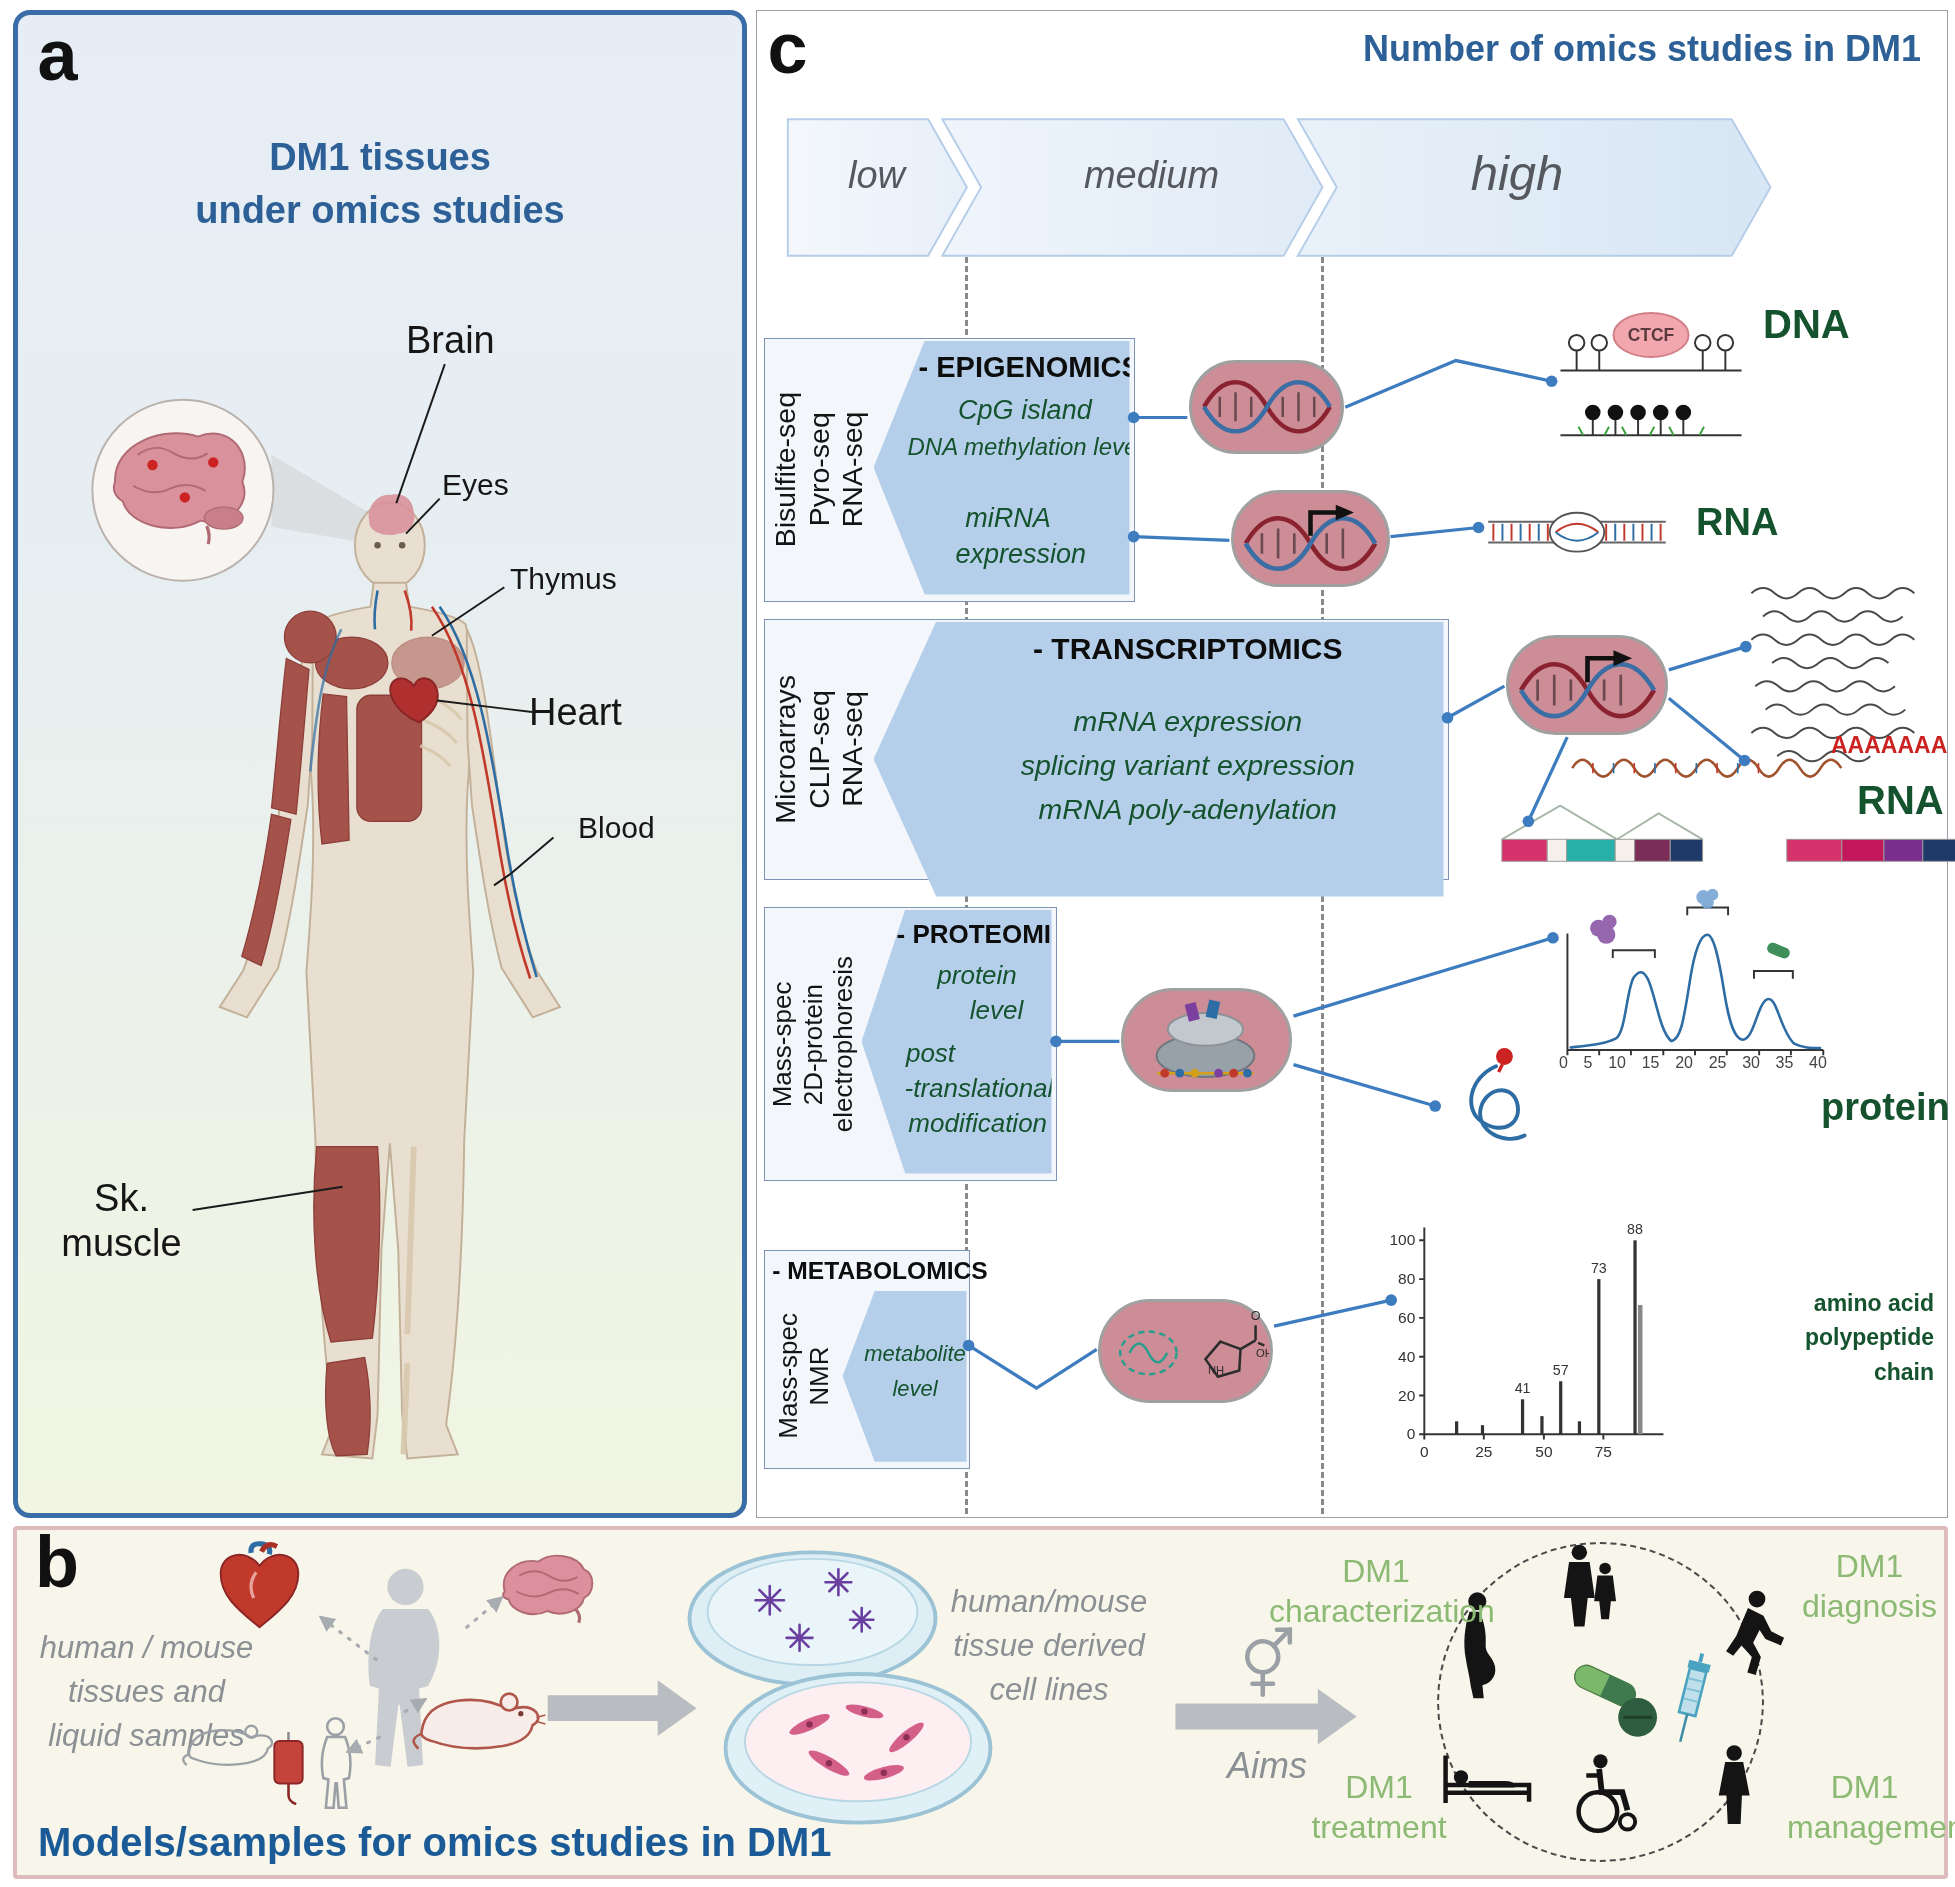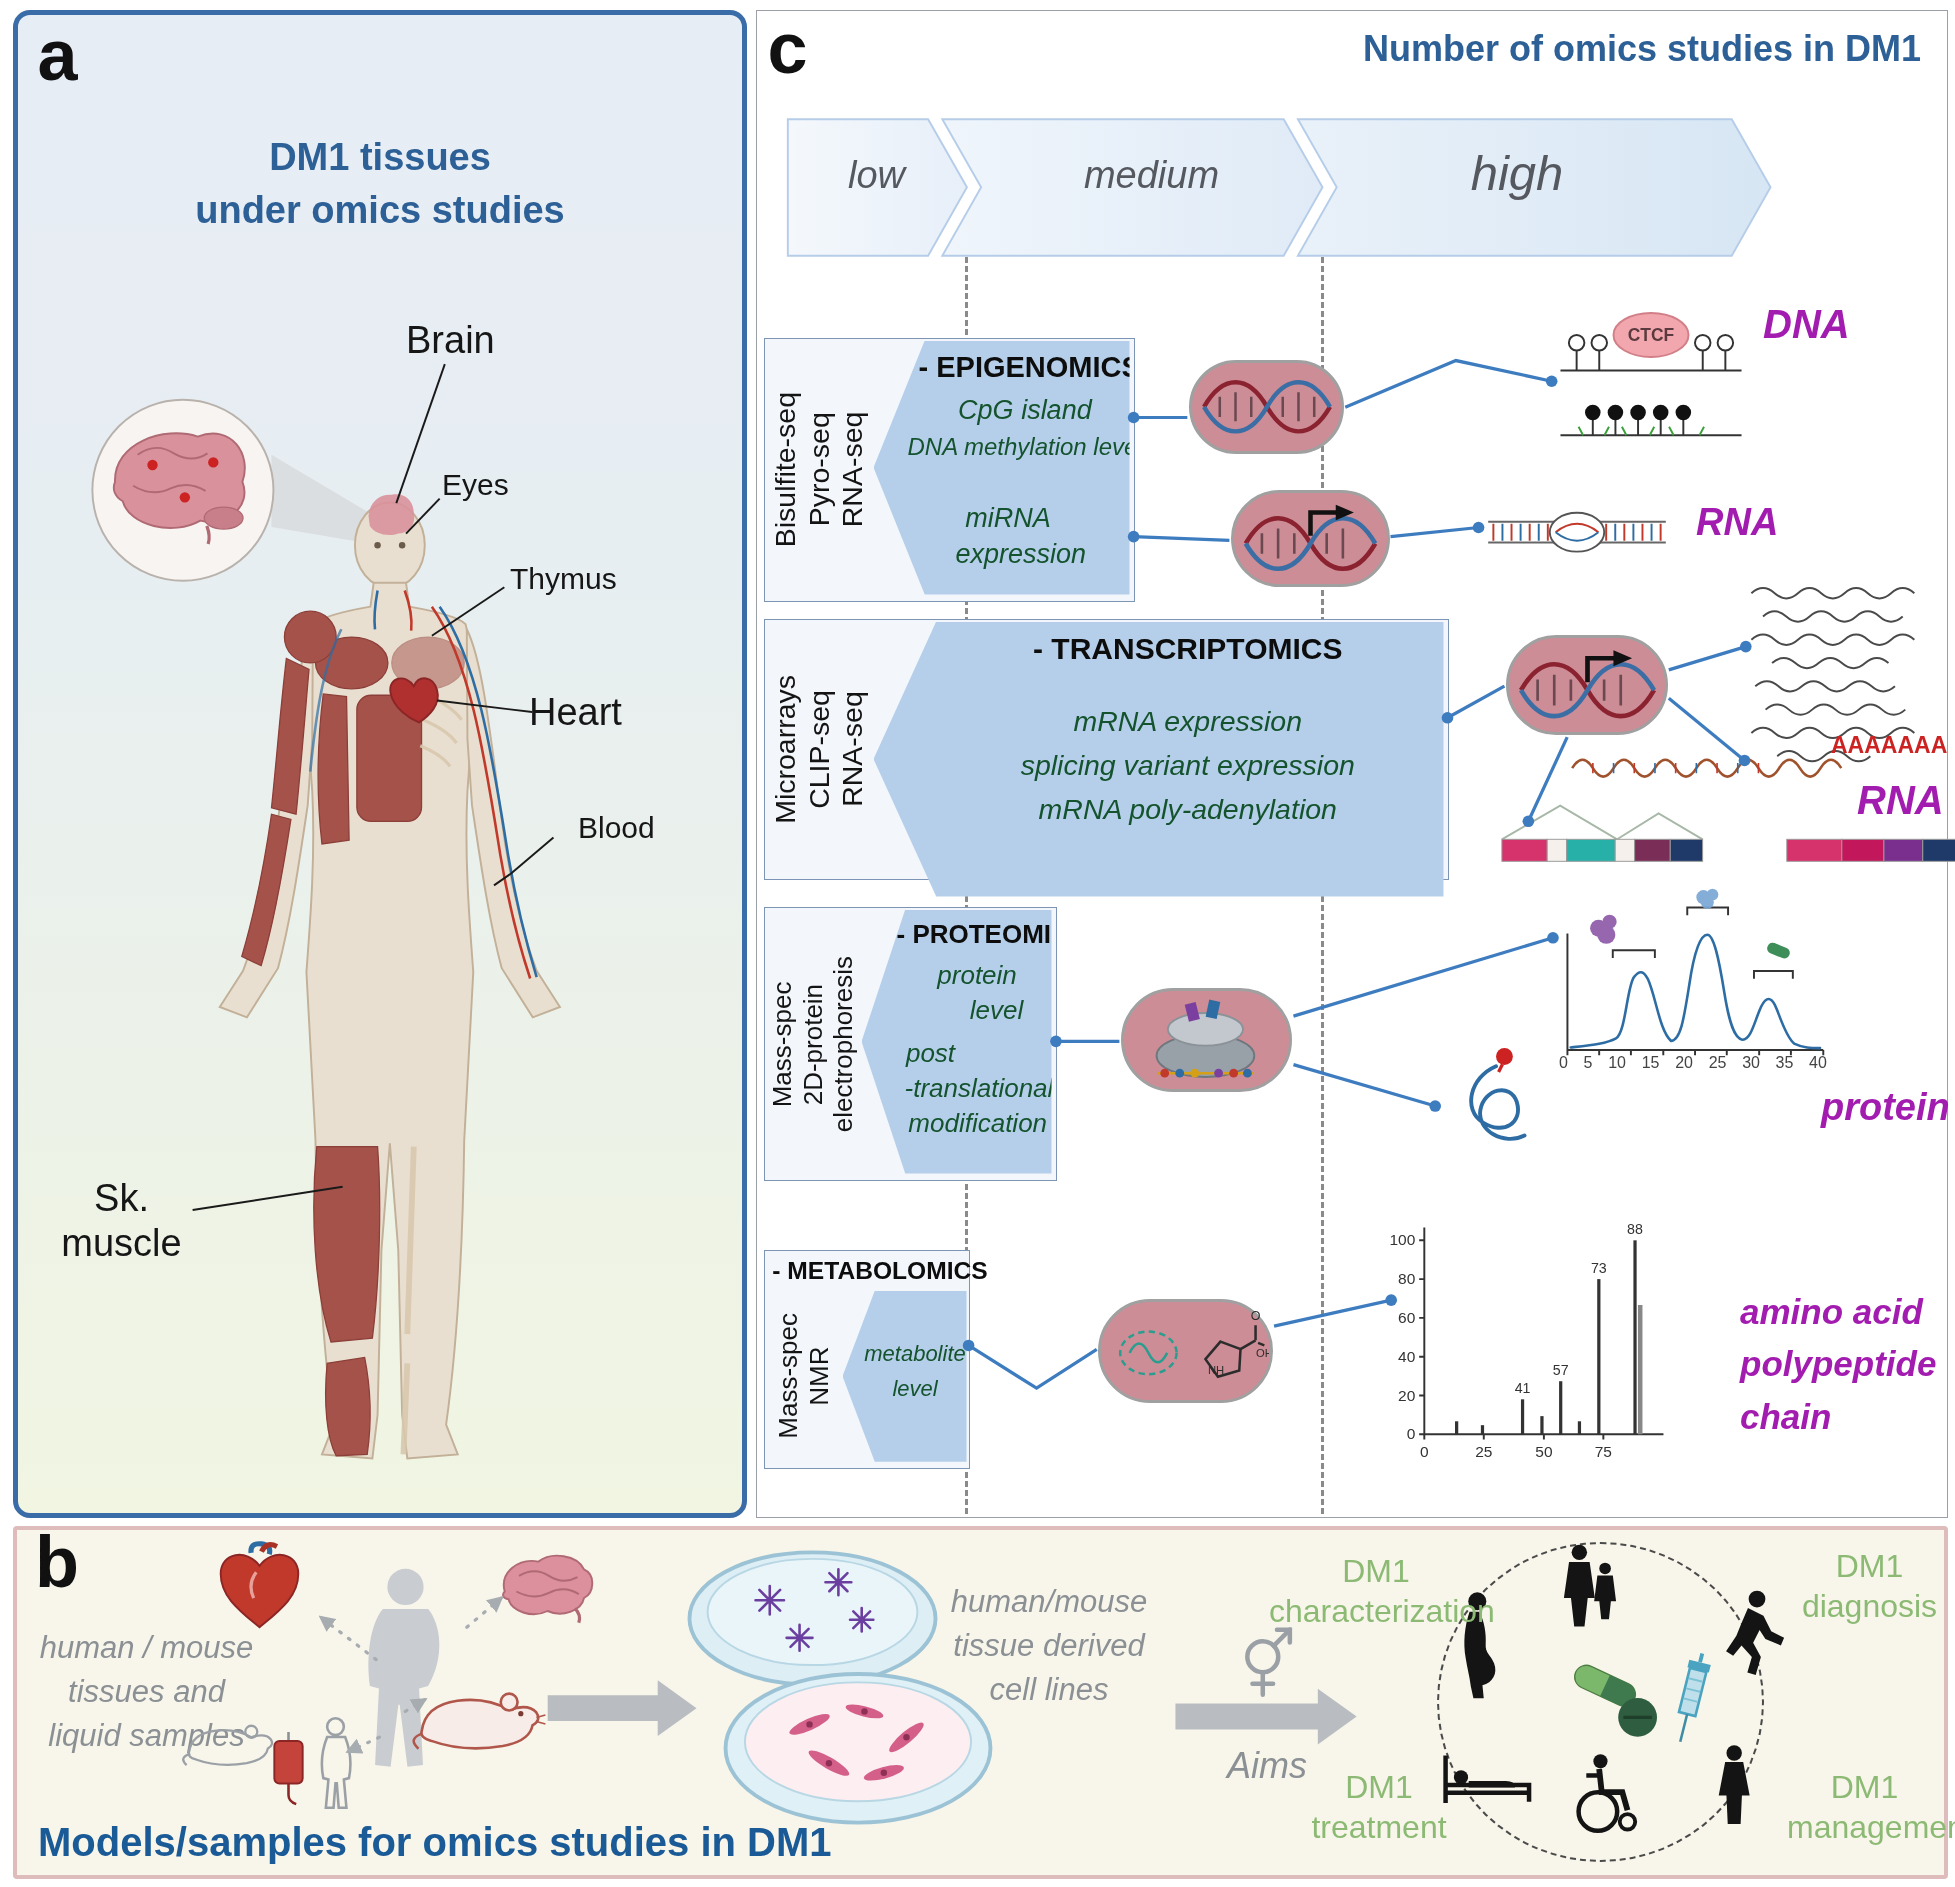--- a/index.html
+++ b/index.html
@@ -10,21 +10,21 @@
   .plabel-letter{position:absolute;font-size:72px;font-weight:bold;color:#111;line-height:1;}
   .pa-label{position:absolute;color:#161616;z-index:6;}
   .orow{position:absolute;background:#f3f7fc;border:1.9px solid #7d95b5;z-index:2;}
   .methods{position:absolute;top:0;bottom:0;left:0;display:flex;align-items:center;justify-content:center;}
   .vtext{writing-mode:vertical-rl;transform:rotate(180deg);text-align:center;color:#141414;line-height:1.18;}
   .vtext span{display:block;}
   .barrow{position:absolute;background:#b5cfea;}
   .bhead{position:absolute;font-weight:bold;font-size:30px;color:#0d0d0d;text-align:center;white-space:nowrap;}
   .bline{position:absolute;font-style:italic;font-size:27px;color:#14532d;text-align:center;white-space:nowrap;}
   .capsule{position:absolute;background:#cd8d96;border:3.2px solid #a0a0a0;border-radius:52px;z-index:4;display:flex;align-items:center;justify-content:center;box-sizing:border-box;}
-  .redlab{position:absolute;color:#a21caf;font-weight:bold;font-style:italic;z-index:5;white-space:nowrap;}
+  .redlab{position:absolute;color:#14532d;font-weight:bold;z-index:5;white-space:nowrap;}
   .greenlab{position:absolute;color:#8cba74;font-size:32px;text-align:center;line-height:1.25;z-index:5;}
   .grayit{position:absolute;color:#8b9095;font-style:italic;text-align:center;line-height:1.42;}
   .scalelab{position:absolute;font-style:italic;color:#55595f;text-align:center;}
   .dash{position:absolute;width:0;border-left:3.2px dashed #8a8a8a;top:246px;height:1257px;z-index:1;}
   .illus{position:absolute;z-index:2;}
   .ticksrow{position:absolute;display:flex;justify-content:space-between;color:#444;font-size:16px;z-index:5;}
 </style>
 </head>
 <body>
 
@@ -409,21 +409,21 @@
           <line x1="340" y1="350" x2="340" y2="110"></line>
           <line x1="396" y1="350" x2="396" y2="50"></line>
         </g>
         <line x1="404" y1="350" x2="404" y2="150" stroke="#888" stroke-width="7"></line>
         <text x="222" y="286" text-anchor="middle" font-size="22" fill="#333">41</text>
         <text x="281" y="258" text-anchor="middle" font-size="22" fill="#333">57</text>
         <text x="340" y="100" text-anchor="middle" font-size="22" fill="#333">73</text>
         <text x="396" y="40" text-anchor="middle" font-size="22" fill="#333">88</text>
       </svg>
     </div>
-    <div class="redlab" style="left:983px;top:1275px;width:194px;text-align:left;font-size:35px;line-height:1.5;white-space:normal;">
+    <div class="redlab" style="left:983px;top:1275px;width:194px;text-align:right;font-size:23px;line-height:1.5;white-space:normal;">
       <div>amino acid</div>
       <div>polypeptide</div>
       <div>chain</div>
     </div>
 
     <svg style="position:absolute;left:0;top:0;z-index:3;pointer-events:none;" width="1192" height="1508" viewBox="0 0 1842 2330">
       <g stroke="#3e7cc0" stroke-width="5" fill="none">
         <polyline points="582,628 665,628"></polyline>
         <polyline points="909,612 1080,540 1228,572"></polyline>
         <polyline points="582,812 730,818"></polyline>

